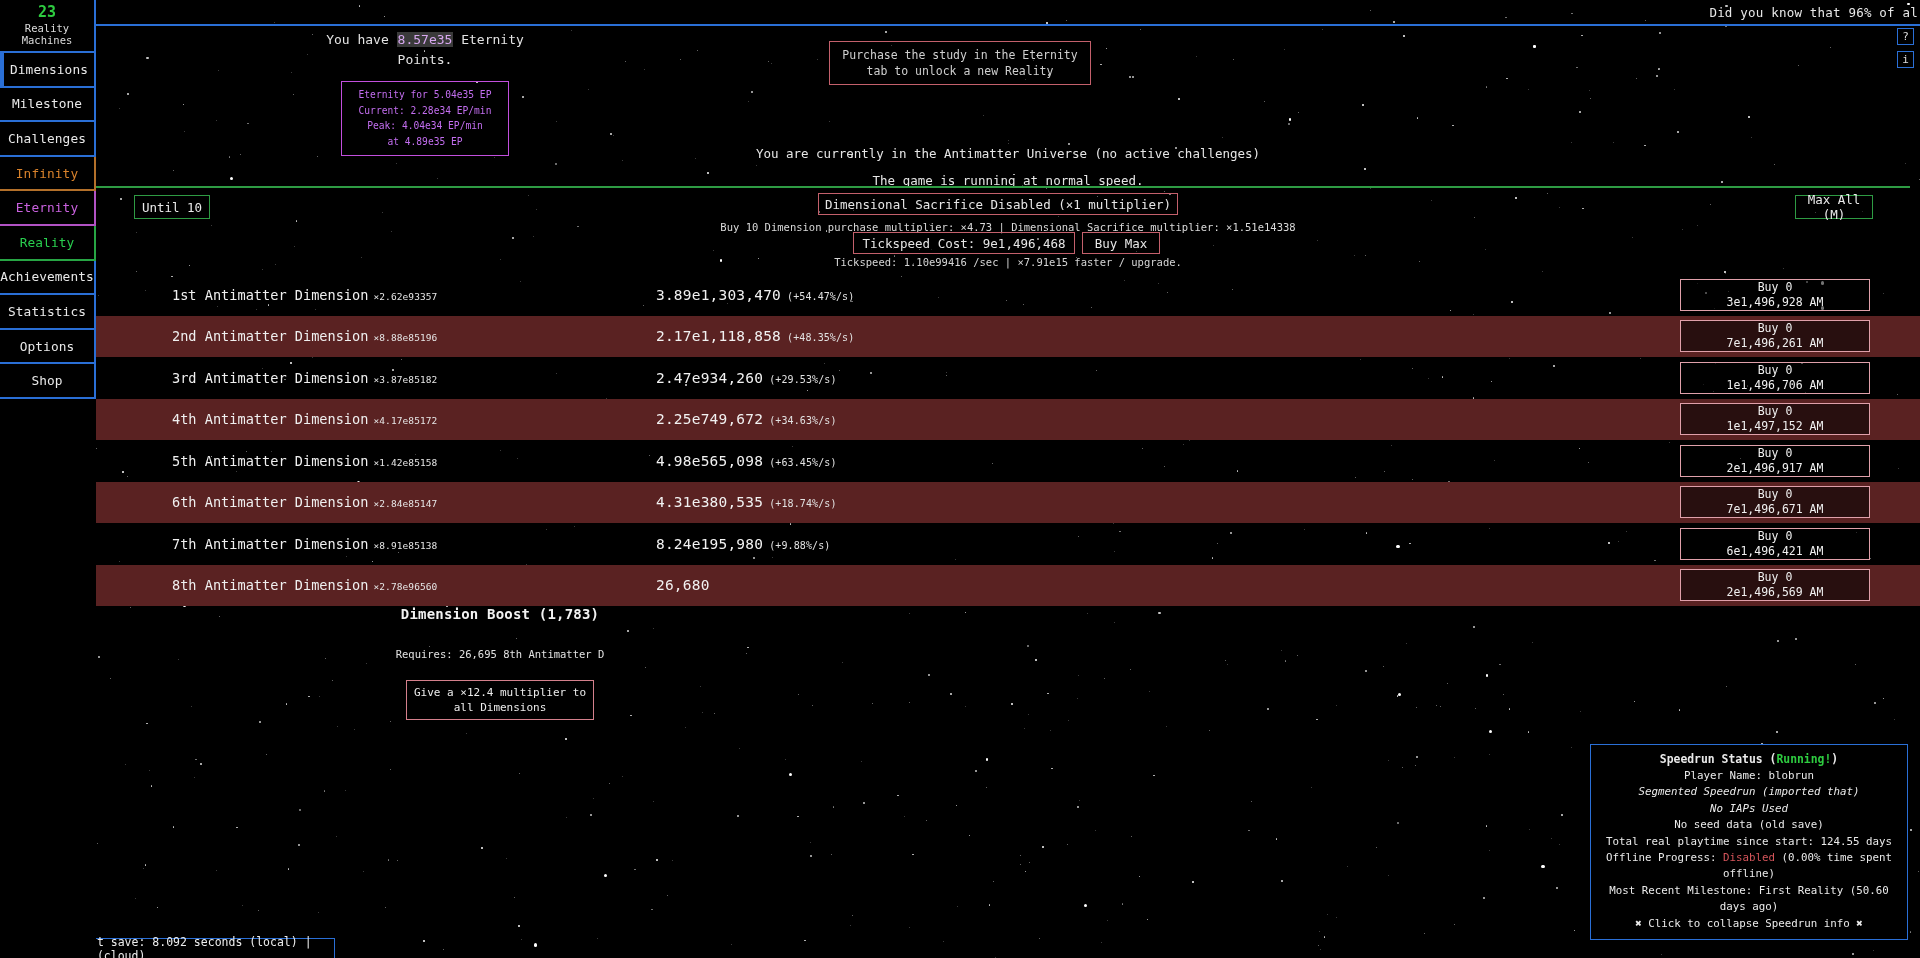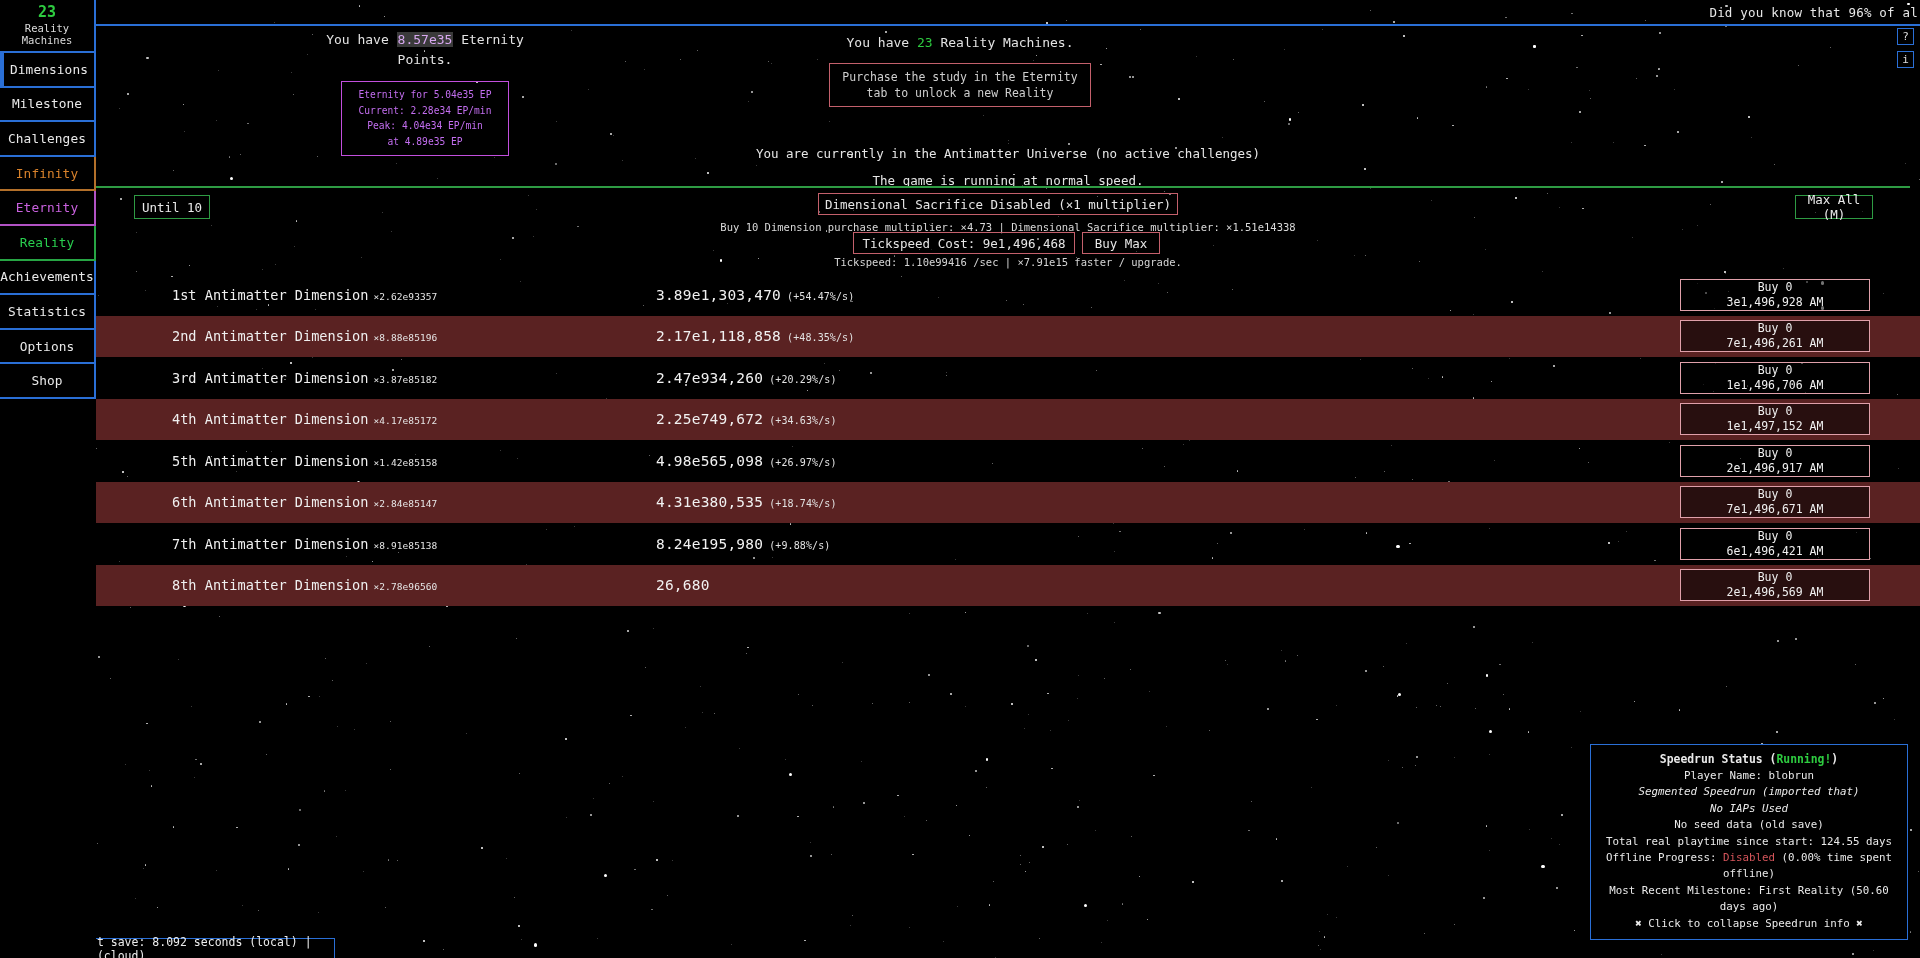--- a/index.html
+++ b/index.html
@@ -1044,23 +1044,20 @@
     <div class="hdr-line">Points.</div>
     <div id="ep-box">
       <div>Eternity for 5.04e35 EP</div>
       <div>Current: 2.28e34 EP/min</div>
       <div>Peak: 4.04e34 EP/min</div>
       <div>at 4.89e35 EP</div>
     </div>
   </div>
 
   <div class="panel" id="am-panel">
-    <div id="rm-line">
-      <span>You have </span><span class="hl-g">23</span><span> Reality Machines.</span>
-    </div>
     <div id="reality-box">Purchase the study in the Eternity tab to unlock a new Reality</div>
   </div>
 
 
   <div id="universe-status">
     <div>You are currently in the Antimatter Universe (no active challenges)</div>
     <div>The game is running at normal speed.</div>
   </div>
   <div id="green-rule"></div>
 
@@ -1084,37 +1081,37 @@
       <div class="dim-row shaded">
         <div class="dim-name"><span>2nd Antimatter Dimension</span><span class="dim-mult">×8.88e85196</span></div>
         <div class="dim-amount"><span>2.17e1,118,858</span><span class="dim-rate">(+48.35%/s)</span></div>
         <div class="dim-buy">
           <span>Buy 0</span>
           <span>7e1,496,261 AM</span>
         </div>
       </div>
       <div class="dim-row">
         <div class="dim-name"><span>3rd Antimatter Dimension</span><span class="dim-mult">×3.87e85182</span></div>
-        <div class="dim-amount"><span>2.47e934,260</span><span class="dim-rate">(+20.29%/s)</span></div>
+        <div class="dim-amount"><span>2.47e934,260</span><span class="dim-rate">(+29.53%/s)</span></div>
         <div class="dim-buy">
           <span>Buy 0</span>
           <span>1e1,496,706 AM</span>
         </div>
       </div>
       <div class="dim-row shaded">
         <div class="dim-name"><span>4th Antimatter Dimension</span><span class="dim-mult">×4.17e85172</span></div>
         <div class="dim-amount"><span>2.25e749,672</span><span class="dim-rate">(+34.63%/s)</span></div>
         <div class="dim-buy">
           <span>Buy 0</span>
           <span>1e1,497,152 AM</span>
         </div>
       </div>
       <div class="dim-row">
         <div class="dim-name"><span>5th Antimatter Dimension</span><span class="dim-mult">×1.42e85158</span></div>
-        <div class="dim-amount"><span>4.98e565,098</span><span class="dim-rate">(+26.97%/s)</span></div>
+        <div class="dim-amount"><span>4.98e565,098</span><span class="dim-rate">(+63.45%/s)</span></div>
         <div class="dim-buy">
           <span>Buy 0</span>
           <span>2e1,496,917 AM</span>
         </div>
       </div>
       <div class="dim-row shaded">
         <div class="dim-name"><span>6th Antimatter Dimension</span><span class="dim-mult">×2.84e85147</span></div>
         <div class="dim-amount"><span>4.31e380,535</span><span class="dim-rate">(+18.74%/s)</span></div>
         <div class="dim-buy">
           <span>Buy 0</span>
@@ -1132,20 +1129,25 @@
       <div class="dim-row shaded">
         <div class="dim-name"><span>8th Antimatter Dimension</span><span class="dim-mult">×2.78e96560</span></div>
         <div class="dim-amount"><span>26,680</span><span class="dim-rate"></span></div>
         <div class="dim-buy">
           <span>Buy 0</span>
           <span>2e1,496,569 AM</span>
         </div>
       </div>
     </div>
 
+  <div id="boost-sec">
+    <div class="sec-title">Dimension Boost (1,783)</div>
+    <div class="sec-req">Requires: 26,695 8th Antimatter D</div>
+    <div class="sec-btn">Give a ×12.4 multiplier to all Dimensions</div>
+  </div>
 
 
 
   <div id="speedrun">
     <div id="sr-title">
       <span>Speedrun Status (</span><span class="sr-run">Running!</span><span>)</span>
     </div>
     <div>Player Name: blobrun</div>
     <div class="sr-ital">Segmented Speedrun (imported that)</div>
     <div class="sr-ital">No IAPs Used</div>

